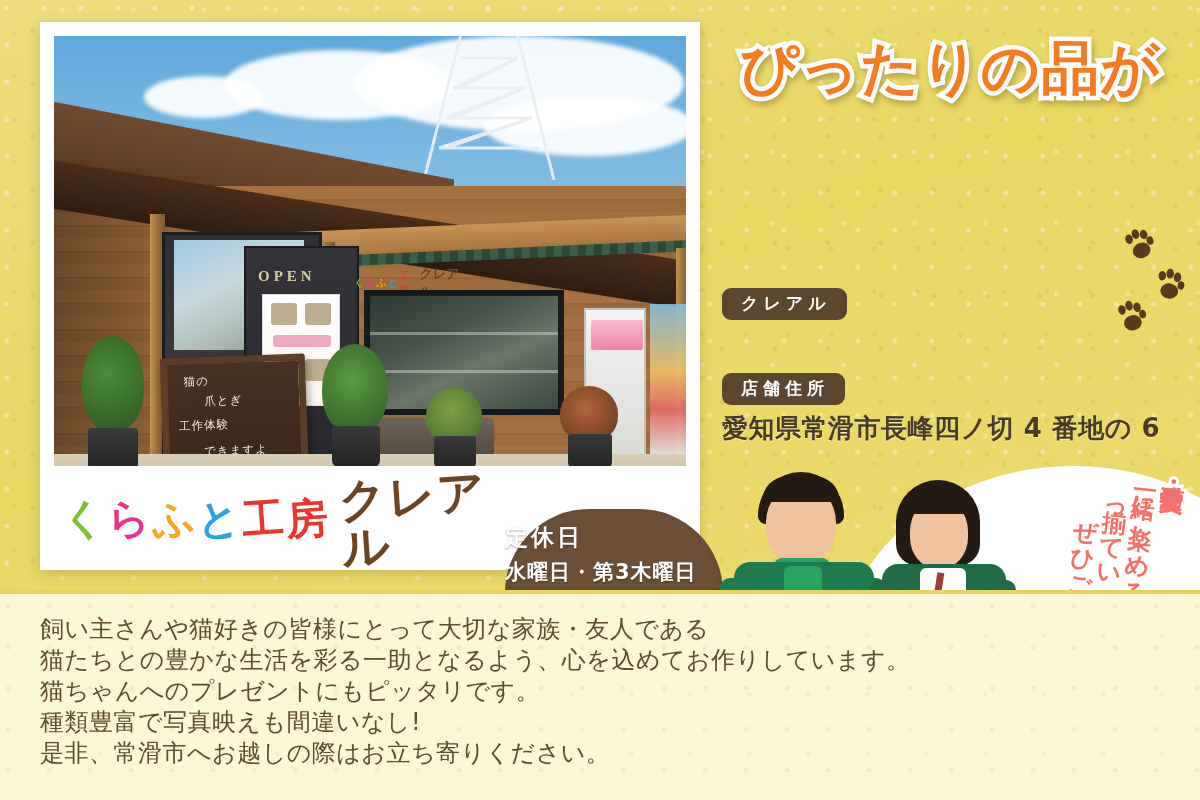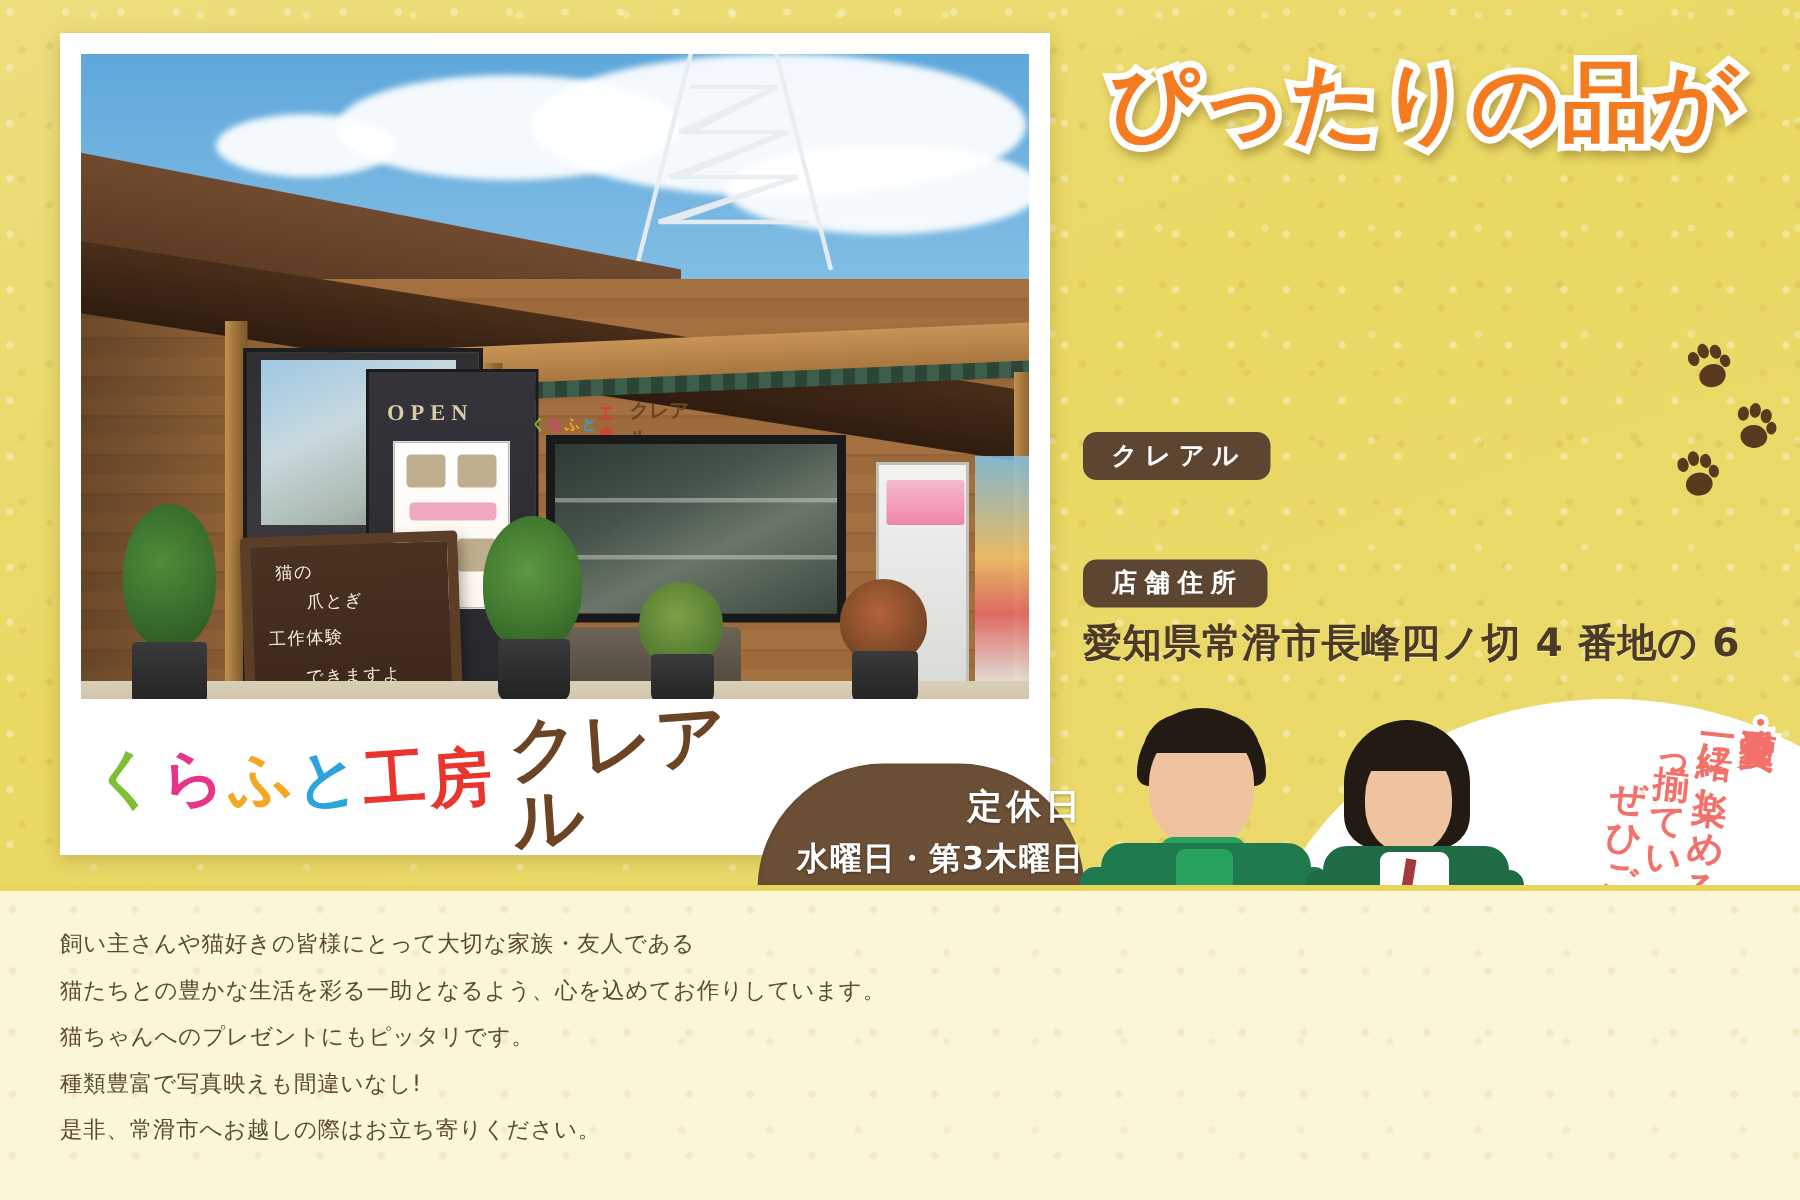--- a/index.html
+++ b/index.html
@@ -34,21 +34,21 @@
   .bottom-panel .paper {
     position:absolute; inset:0;
     background:
       radial-gradient(circle at 20% 30%, rgba(215,200,130,.25) 0 2px, transparent 3px),
       radial-gradient(circle at 70% 70%, rgba(215,200,130,.20) 0 2px, transparent 3px);
     background-size:41px 41px, 59px 59px;
   }
   .desc {
     position:absolute; left:40px; top:20px;
     font-family:"DejaVu Sans", sans-serif;
-    font-size:15px; line-height:31px; color:#5E4A2E;
+    font-size:24px; line-height:31px; color:#5E4A2E;
     letter-spacing:.5px; white-space:pre-line;
   }
 
   
   .photo-card {
     position:absolute; left:40px; top:22px; width:660px; height:548px;
     background:#fff;
     box-shadow:0 3px 12px rgba(120,90,30,.28);
   }
   .photo {
@@ -169,21 +169,21 @@
     font-weight:bold; font-size:42px; line-height:1;
     transform:rotate(-4deg);
   }
   .shop-logo .k2 { font-size:47px; color:#6B4423; letter-spacing:1px; margin-left:10px; }
 
   
   .closed-badge {
     position:absolute; left:465px; top:487px; width:218px; height:84px;
     background:#6B4F36;
     border-radius:109px 109px 0 0;
-    color:#fff; text-align:right;
+    color:#fff; text-align:left;
     font-family:"DejaVu Sans", sans-serif;
     box-shadow:0 -2px 6px rgba(0,0,0,.15) inset;
   }
   .closed-badge .t1 { font-size:23px; font-weight:bold; margin-top:13px; letter-spacing:3px;
     text-shadow:0 1px 2px rgba(0,0,0,.35); }
   .closed-badge .t2 { font-size:21px; font-weight:bold; margin-top:5px; letter-spacing:1px;
     text-shadow:0 1px 2px rgba(0,0,0,.35); }
 
   
   .headline {

